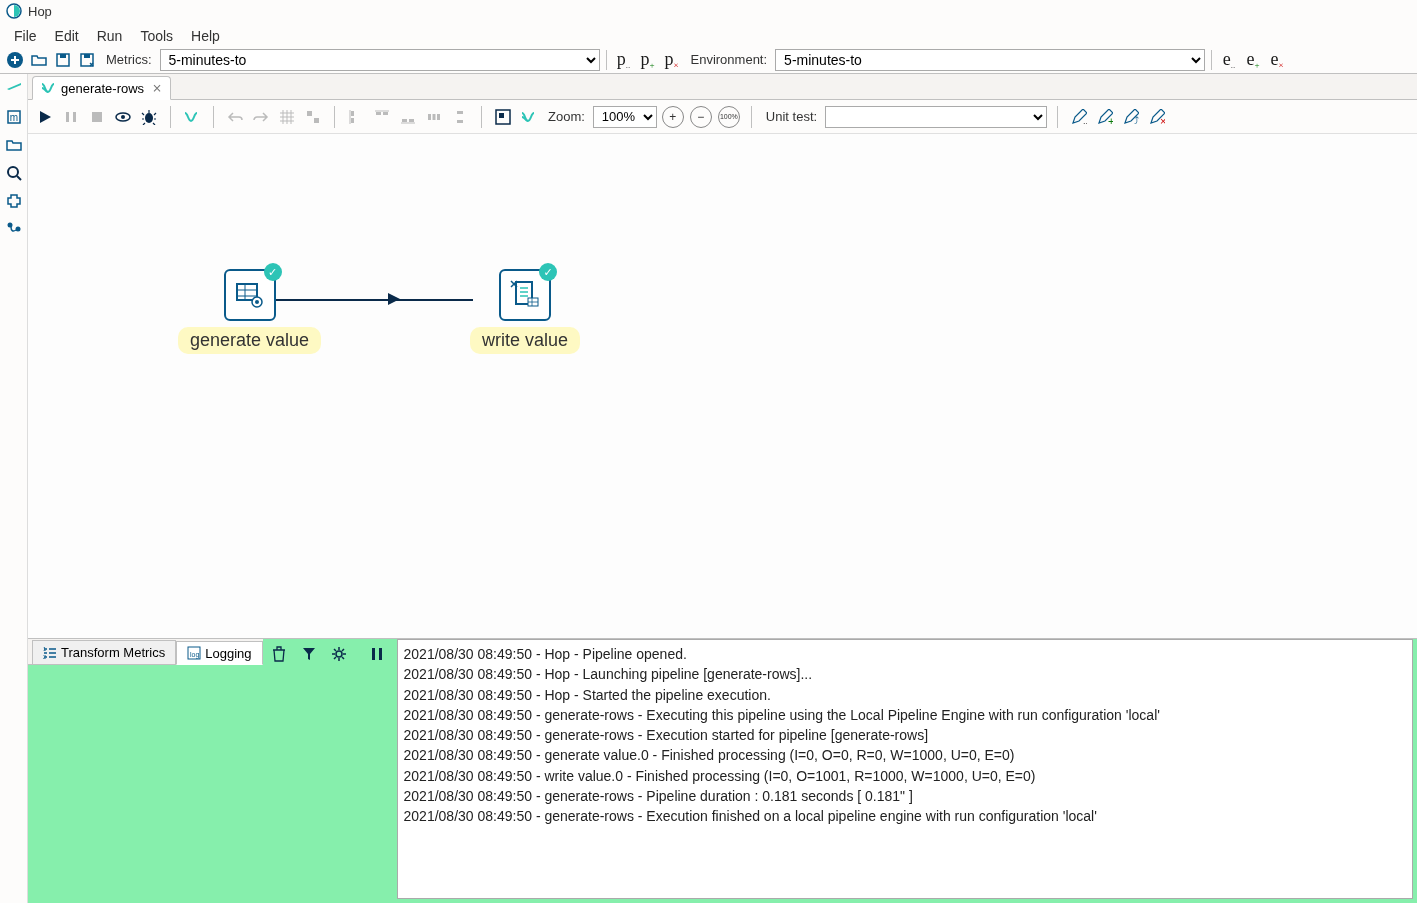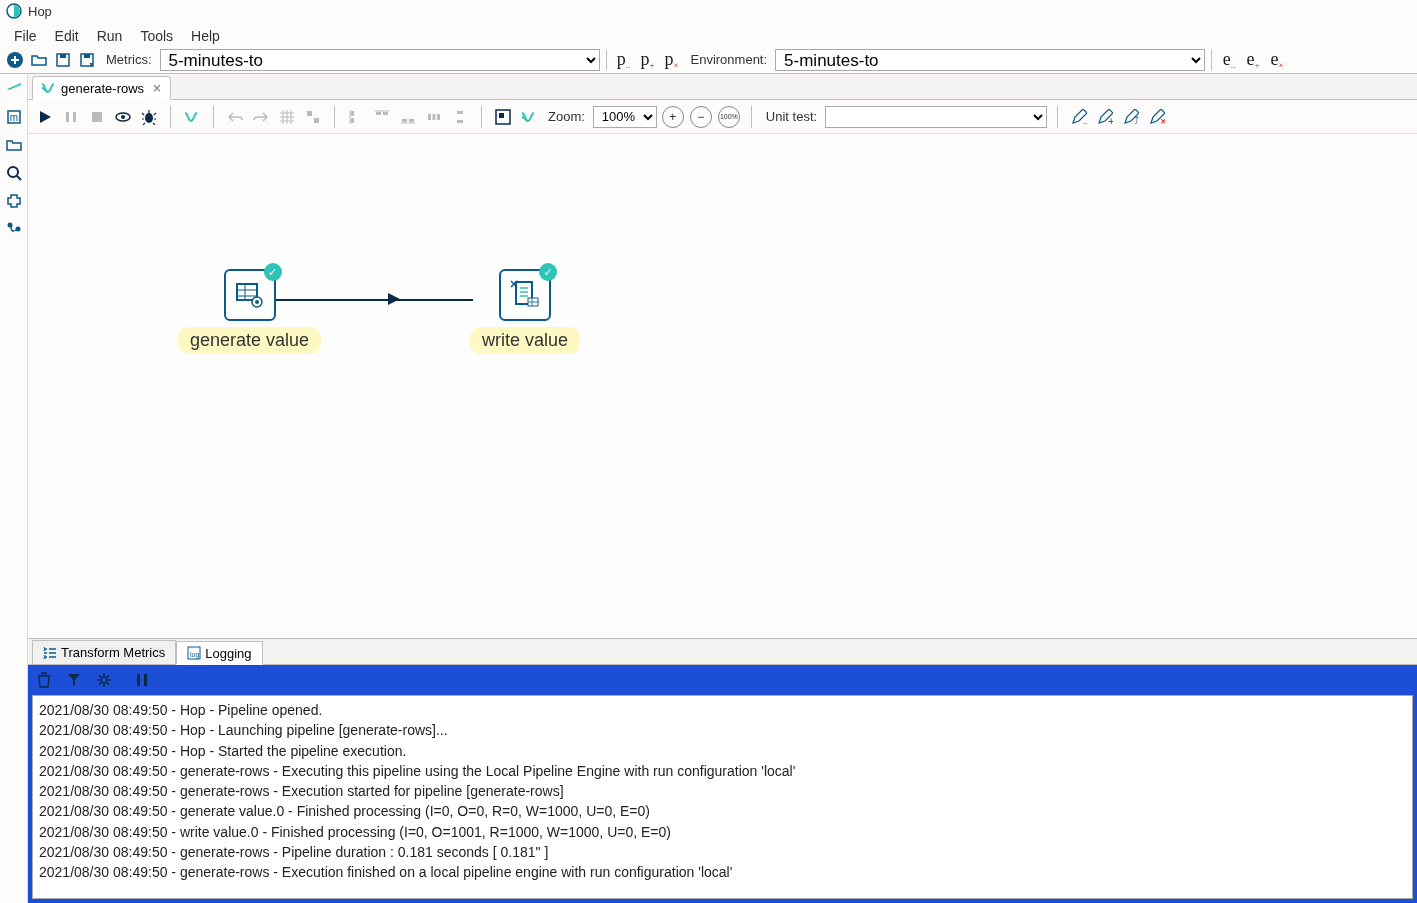--- a/index.html
+++ b/index.html
@@ -11,21 +11,21 @@
   .title-bar .title { font-size: 13px; color: #333; }
   
   
   .menu-bar { height: 24px; display: flex; align-items: flex-end; padding: 0 6px; gap: 2px; }
   .menu-item { padding: 2px 8px; font-size: 14px; color: #333; cursor: default; }
   
   
   .main-toolbar { height: 28px; display: flex; align-items: center; padding: 0 4px; gap: 2px; border-bottom: 1px solid #c0c0c0; }
   .tb-btn { width: 22px; height: 22px; display: flex; align-items: center; justify-content: center; cursor: pointer; }
   .tb-label { font-size: 13px; color: #333; padding: 0 6px; }
-  .tb-select { height: 22px; border: 1px solid #aaa; background: #fff; font-size: 17px; padding: 0 4px; }
+  .tb-select { height: 22px; border: 1px solid #aaa; background: #fff; font-size: 14px; padding: 0 4px; }
   .tb-sep { width: 1px; height: 20px; background: #c0c0c0; margin: 0 4px; }
   .p-icon { font-family: serif; font-size: 18px; font-weight: normal; color: #1a1a1a; padding: 0 2px; position: relative; }
   .sub { font-size: 9px; position: relative; top: 5px; }
   .sub.plus { color: #0a7a0a; }
   .sub.x { color: #c00; }
   .sub.dot { color: #333; }
   
   
   .body-area { display: flex; height: calc(903px - 22px - 24px - 28px); }
   
@@ -54,21 +54,21 @@
   
   .canvas { flex: 1; background: #fdfdfd; position: relative; overflow: hidden; }
   .node { position: absolute; display: flex; flex-direction: column; align-items: center; }
   .node-icon-box { width: 52px; height: 52px; background: #fff; border: 2px solid #0a5a8a; border-radius: 6px; display: flex; align-items: center; justify-content: center; position: relative; }
   .node-badge { position: absolute; top: -8px; right: -8px; width: 18px; height: 18px; background: #2dc4b6; border-radius: 50%; display: flex; align-items: center; justify-content: center; color: #fff; font-size: 11px; }
   .node-label { margin-top: 6px; background: #fef9c3; border-radius: 10px; padding: 3px 12px; font-size: 18px; color: #333; }
   .hop-line { position: absolute; height: 2px; background: #0a2a4a; }
   .hop-arrow { position: absolute; width: 0; height: 0; border-top: 6px solid transparent; border-bottom: 6px solid transparent; border-left: 12px solid #0a2a4a; }
   
   
-  .bottom-panel { height: 265px; display: flex; flex-direction: column; border-top: 1px solid #c0c0c0; background: #1d4ed8; }
+  .bottom-panel { height: 265px; display: flex; flex-direction: row; border-top: 1px solid #c0c0c0; background: #86efac; }
   .bottom-tabs { height: 26px; display: flex; align-items: flex-end; padding-left: 4px; border-bottom: 1px solid #c0c0c0; background: #f5f3f1; }
   .bottom-tab { height: 24px; display: flex; align-items: center; padding: 0 10px; border: 1px solid #c0c0c0; border-bottom: none; font-size: 13px; gap: 4px; background: #f0f0f0; }
   .bottom-tab.active { background: #fff; border-bottom: 1px solid #fff; margin-bottom: -1px; }
   .bottom-toolbar { height: 30px; display: flex; align-items: center; padding: 0 6px; gap: 10px; }
   .bt-btn { width: 20px; height: 20px; display: flex; align-items: center; justify-content: center; cursor: pointer; color: #0a2a4a; }
   .log-area { flex: 1; border: 1px solid #aaa; background: #fff; margin: 0 4px 4px 4px; padding: 4px 6px; overflow: auto; font-size: 14px; line-height: 1.45; color: #222; }
   .log-line { white-space: nowrap; }
   
   svg { display: block; }
 </style>

